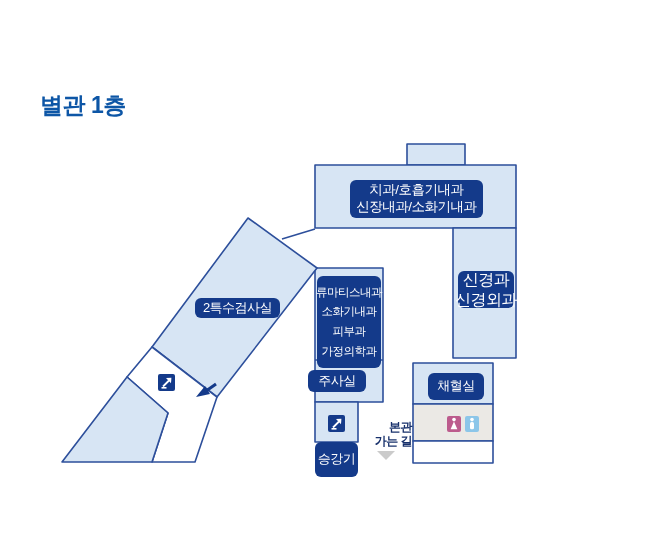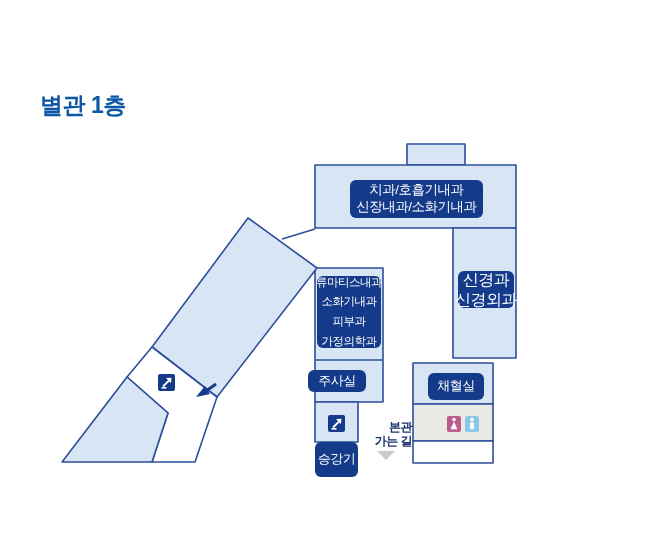--- a/index.html
+++ b/index.html
@@ -13,21 +13,21 @@
     font-size:23px;font-weight:bold;color:#0d56a6;letter-spacing:-0.5px;
   }
   .lbl{
     position:absolute;background:#143a8a;color:#ffffff;font-weight:normal;
     display:flex;flex-direction:column;align-items:center;justify-content:center;
     text-align:center;white-space:nowrap;letter-spacing:-0.5px;line-height:1.25;border-radius:6px;
   }
   .lbl-top      {left:350px;top:140px;width:133px;height:38px;font-size:13.5px;}
   .lbl-wing     {left:458px;top:231px;width:56px; height:37px;font-size:16px;}
   .lbl-band     {left:195px;top:258px;width:85px; height:20px;font-size:13px;}
-  .lbl-clinics  {left:317px;top:236px;width:64px; height:72px;font-size:11.5px;line-height:1.7;}
+  .lbl-clinics  {left:317px;top:236px;width:64px; height:92px;font-size:11.5px;line-height:1.7;}
   .lbl-injection{left:308px;top:330px;width:58px; height:22px;font-size:13px;}
   .lbl-blood    {left:428px;top:333px;width:56px; height:27px;font-size:13px;text-align:center;}
   .lbl-elevator {left:315px;top:402px;width:43px; height:35px;font-size:13px;}
   .main-path{
     position:absolute;left:358px;top:380px;width:54px;text-align:right;
     color:#17306b;font-weight:bold;font-size:12px;line-height:14px;letter-spacing:-0.5px;
   }
   .chevron-down{
     position:absolute;left:377px;top:411px;width:0;height:0;
     border-left:9px solid transparent;border-right:9px solid transparent;
@@ -104,20 +104,23 @@
   <div class="lbl lbl-top">
     <span>치과/호흡기내과</span>
     <span>신장내과/소화기내과</span>
   </div>
 
   <div class="lbl lbl-wing">
     <span>신경과</span>
     <span>신경외과</span>
   </div>
 
+  <div class="lbl lbl-band">
+    <span>2특수검사실</span>
+  </div>
 
   <div class="lbl lbl-clinics">
     <span>류마티스내과</span>
     <span>소화기내과</span>
     <span>피부과</span>
     <span>가정의학과</span>
   </div>
 
   <div class="lbl lbl-injection">
     <span>주사실</span>

